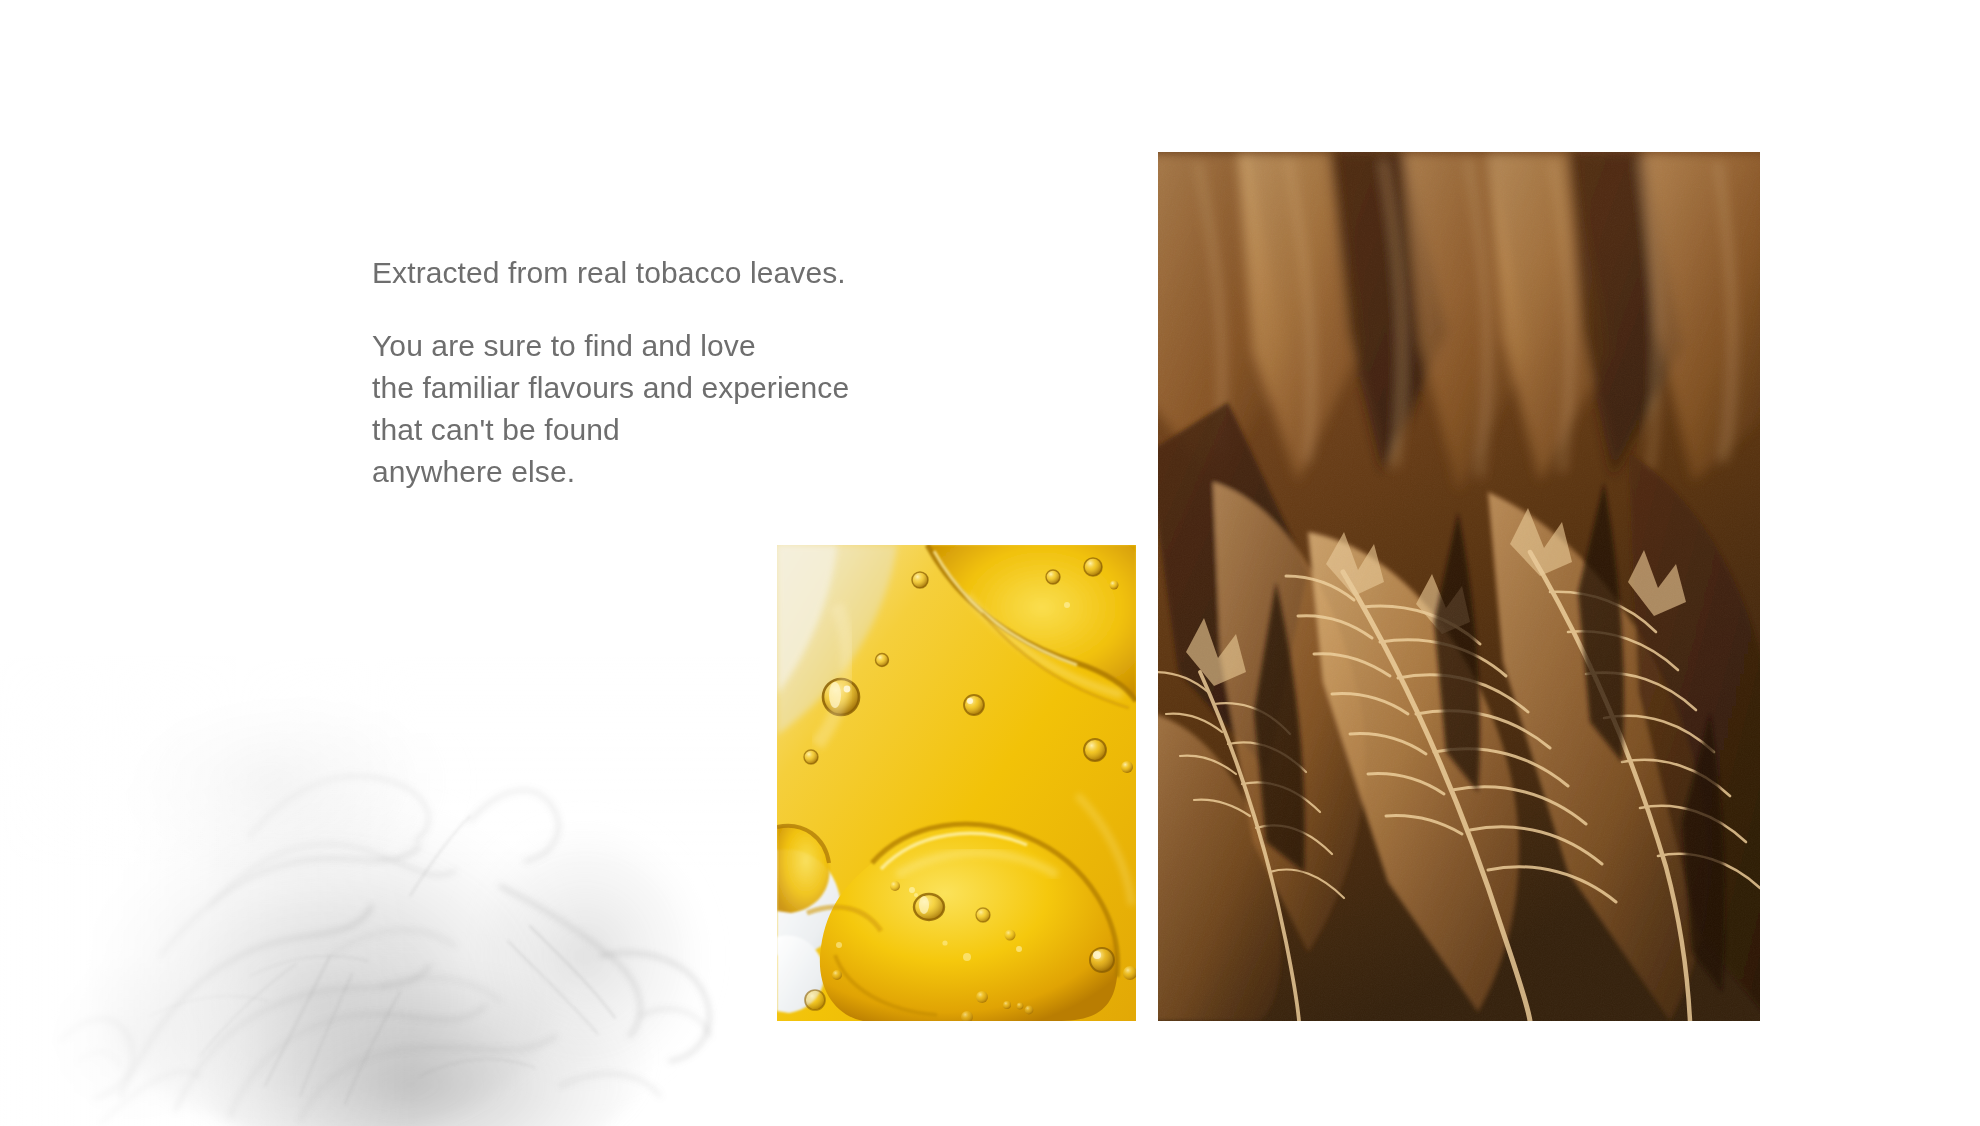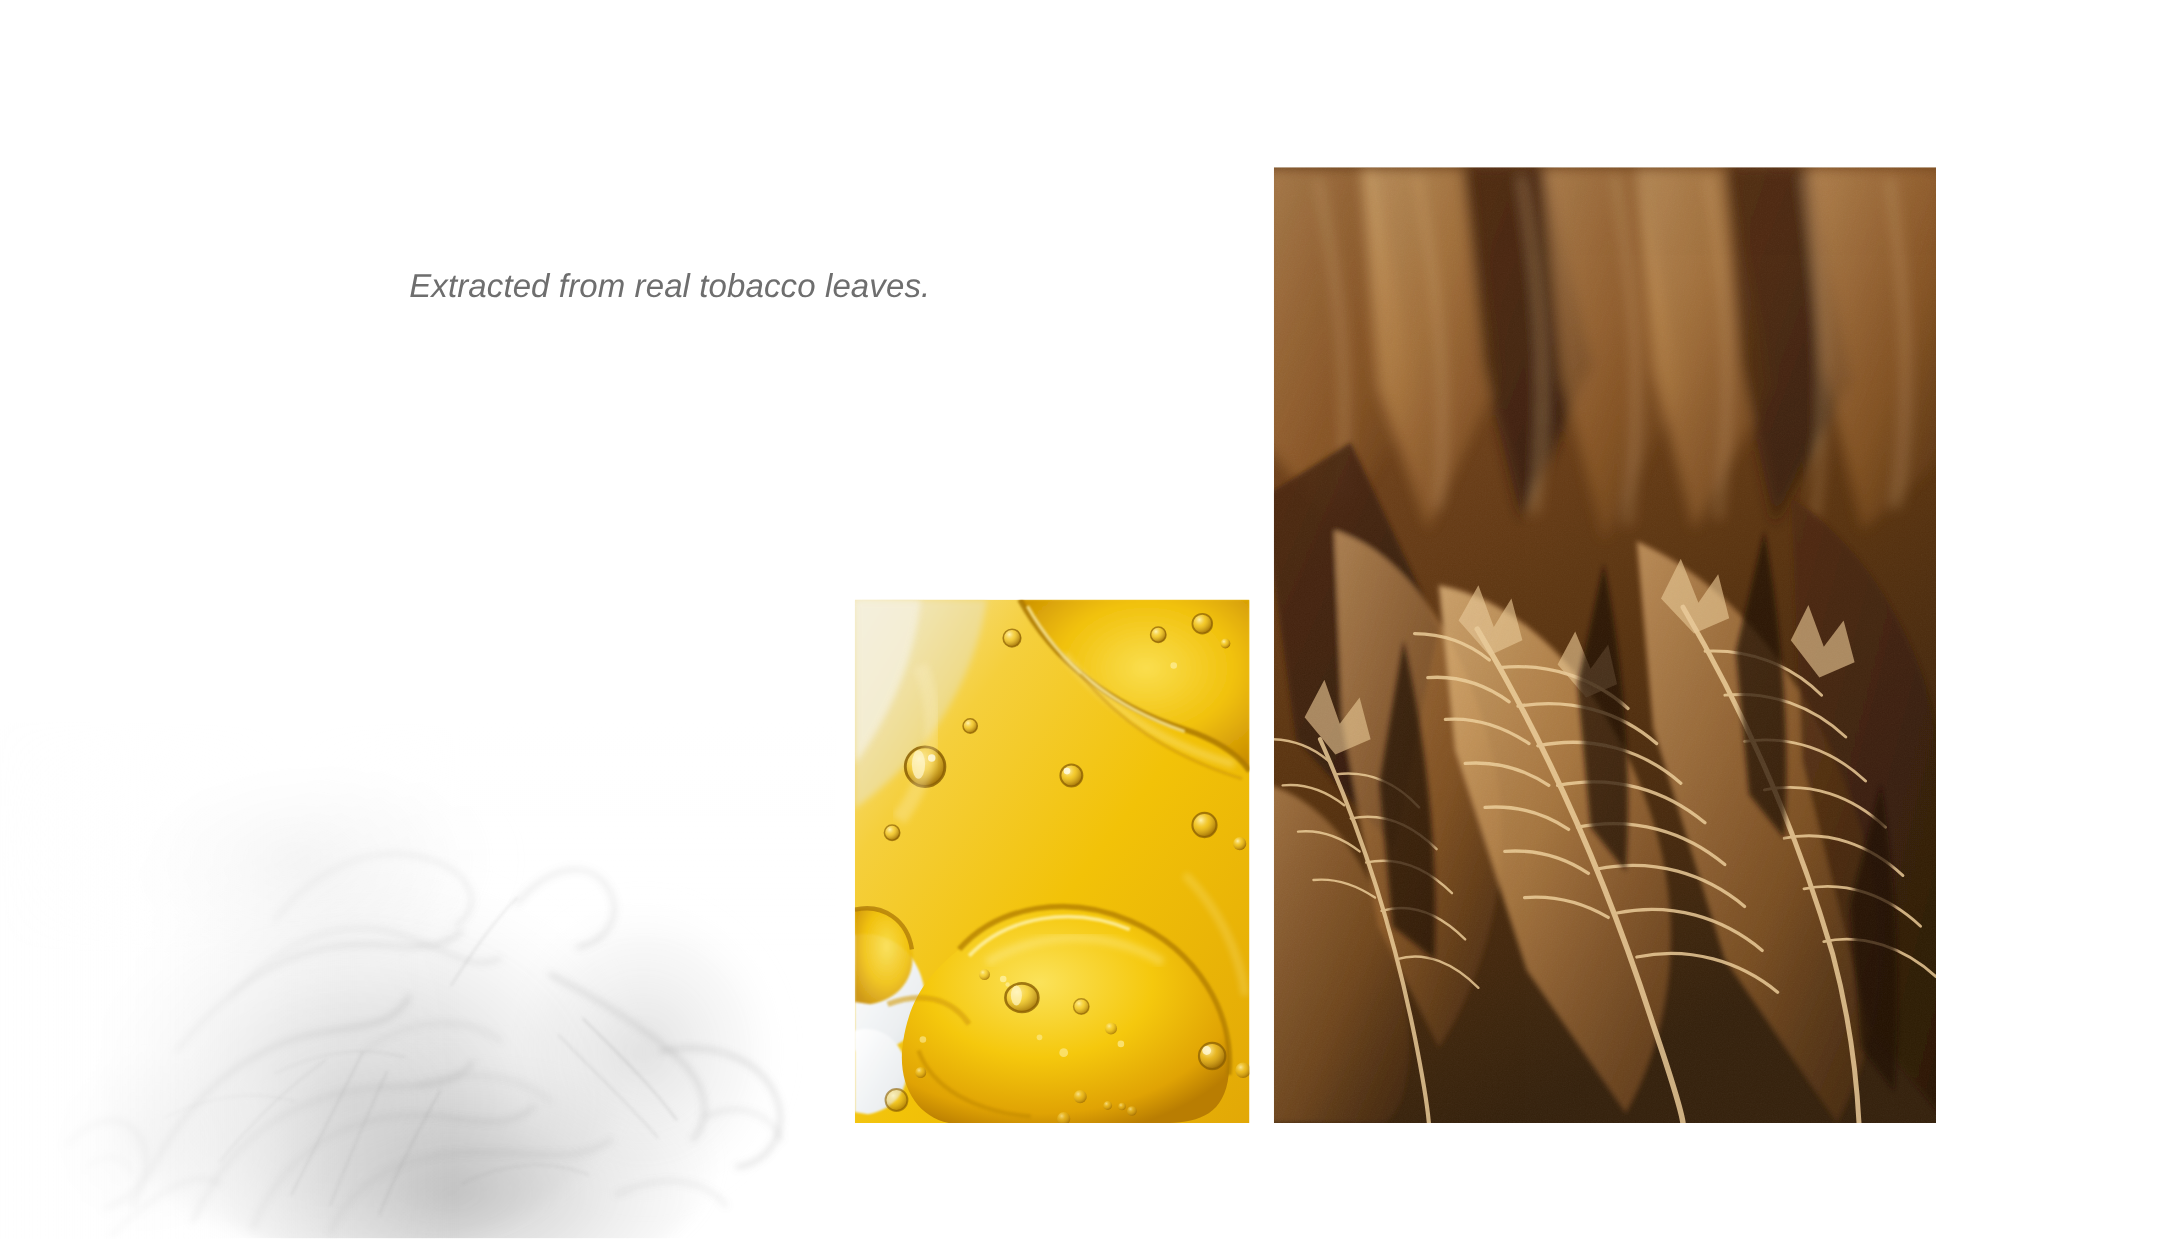--- a/index.html
+++ b/index.html
@@ -42,24 +42,23 @@
     line-height: 1.05;
     color: #CE8A19;
     white-space: nowrap;
     z-index: 5;
   }
 
   
   .body-copy {
     position: absolute;
     left: 372px;
-    top: 240px;
+    top: 252px;
     width: 680px;
     z-index: 5;
-    font-style: italic;
   }
   .body-para {
     color: #6E6E6E;
     font-size: 30px;
     line-height: 42px;
     font-weight: normal;
     letter-spacing: 0.1px;
     margin: 0 0 31px 0;
     white-space: pre-line;
   }
@@ -175,20 +174,24 @@
       </g>
 
       <rect x="0" y="0" width="760" height="470" fill="url(#fadeLeft)"></rect>
       <rect x="0" y="0" width="760" height="470" fill="url(#fadeTop)"></rect>
     </svg>
   </div>
 
 
   <div class="body-copy">
     <p class="body-para">Extracted from real tobacco leaves.</p>
+    <p class="body-para">You are sure to find and love
+the familiar flavours and  experience
+that can't be found
+anywhere else.</p>
   </div>
 
   <div class="photo" id="photo-leaves">
     <svg viewBox="0 0 602 869" preserveAspectRatio="none" aria-hidden="true">
       <defs>
         <linearGradient id="leafBg" x1="0" y1="0" x2="0.35" y2="1">
           <stop offset="0%" stop-color="#5a3716"></stop>
           <stop offset="30%" stop-color="#6b421c"></stop>
           <stop offset="60%" stop-color="#55330f"></stop>
           <stop offset="100%" stop-color="#32200c"></stop>

